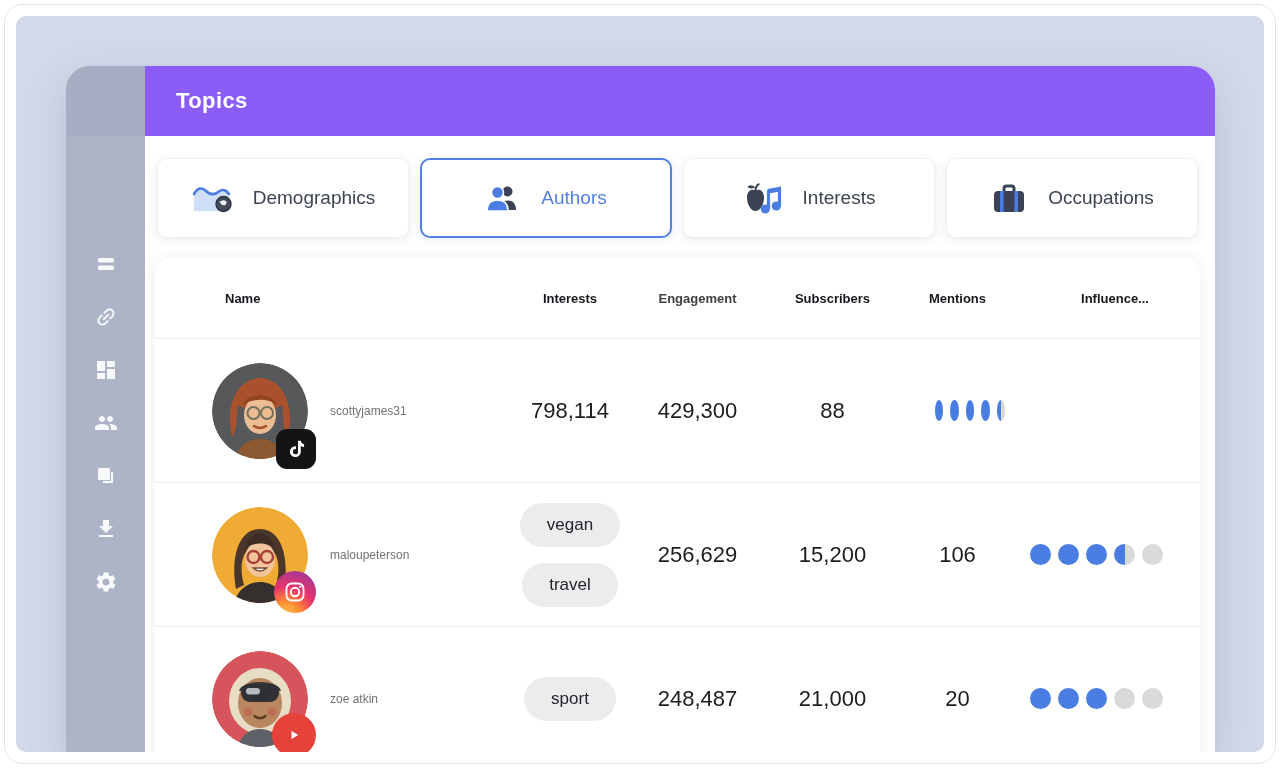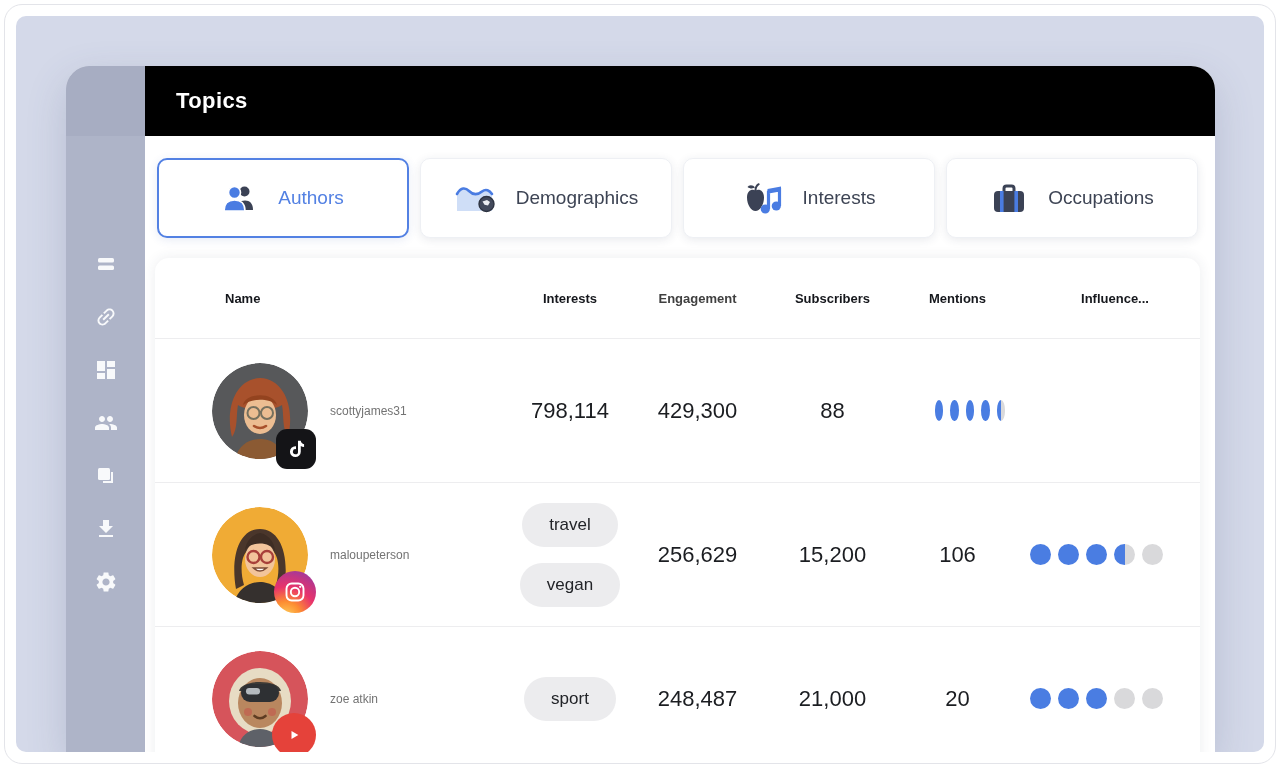--- a/index.html
+++ b/index.html
@@ -12,21 +12,21 @@
   .window { position:absolute; left:50px; top:50px; width:1149px; bottom:0; border-radius:24px 24px 0 0; box-shadow:0 14px 40px rgba(70,80,120,.20); background:#fff; }
 
   
   .sidebar { position:absolute; left:0; top:0; bottom:0; width:79px; background:#aeb4c8; border-radius:24px 0 0 0; }
   .sidebar-cap { position:absolute; left:0; top:0; width:79px; height:70px; background:#a7adc2; border-radius:24px 0 0 0; }
   .side-icons { position:absolute; left:0; top:186px; width:79px; display:flex; flex-direction:column; align-items:center; gap:29px; }
   .side-btn { width:24px; height:24px; color:#fcfdfe; opacity:.95; cursor:pointer; }
   .side-btn svg { width:24px; height:24px; fill:currentColor; display:block; }
 
   
-  .titlebar { position:absolute; left:79px; right:0; top:0; height:70px; background:#000000; border-radius:0 24px 0 0; display:flex; align-items:center; padding-left:31px; }
+  .titlebar { position:absolute; left:79px; right:0; top:0; height:70px; background:#8b5cf6; border-radius:0 24px 0 0; display:flex; align-items:center; padding-left:31px; }
   .titlebar h1 { font-size:22px; font-weight:bold; color:#ffffff; letter-spacing:.4px; }
 
   
   .content { position:absolute; left:79px; right:0; top:70px; bottom:0; background:#fff; }
 
   
   .tabs { position:absolute; left:12px; top:22px; display:flex; gap:11px; }
   .tab { width:252px; height:80px; background:#fff; border:1px solid #eef0f4; border-radius:10px;
          box-shadow:0 2px 10px rgba(40,50,80,.10); display:flex; align-items:center; justify-content:center; gap:20px;
          font-size:19px; font-weight:500; color:#3d4454; cursor:pointer; }
@@ -116,38 +116,38 @@
       </div>
     </aside>
 
     <header class="titlebar">
       <h1>Topics</h1>
     </header>
 
     <main class="content">
 
       <nav class="tabs">
-        <div class="tab active">
-          <svg class="ticon" width="36" height="31" viewBox="0 0 36 31">
-            <circle cx="22.5" cy="8.5" r="5" fill="#3b4255"></circle>
-            <path d="M15 27c0-6.5 3.2-9.5 8-9.5s8 3 8 9.5z" fill="#3b4255"></path>
-            <circle cx="12.5" cy="9.5" r="6" fill="#4a7ce2" stroke="#fff" stroke-width="1.6"></circle>
-            <path d="M2 28c0-7.5 4.4-11 10.5-11S23 20.5 23 28z" fill="#4a7ce2" stroke="#fff" stroke-width="1.6"></path>
-          </svg>
-          <span>Authors</span>
-        </div>
         <div class="tab">
           <svg class="ticon" width="42" height="34" viewBox="0 0 42 34">
             <path d="M3 13C7 6 11.5 6.5 15 10c4.2 4.2 8.6 4.1 13 .5 4-3.2 7.5-1 10 2.5V30H3z" fill="#cfdef7"></path>
             <path d="M3 13C7 6 11.5 6.5 15 10c4.2 4.2 8.6 4.1 13 .5 4-3.2 7.5-1 10 2.5" stroke="#4a7ce2" stroke-width="2.6" fill="none" stroke-linecap="round"></path>
             <circle cx="32.5" cy="23" r="7.5" fill="#434a5c"></circle>
             <path d="M28.5 20.5l4.5-1.5 3 2-2 3.5-3.5-.8z" fill="#eceef2"></path>
             <ellipse cx="32.5" cy="23" rx="7.5" ry="7.5" fill="none" stroke="#2e3442" stroke-width="1.4"></ellipse>
           </svg>
           <span>Demographics</span>
+        </div>
+        <div class="tab active">
+          <svg class="ticon" width="36" height="31" viewBox="0 0 36 31">
+            <circle cx="22.5" cy="8.5" r="5" fill="#3b4255"></circle>
+            <path d="M15 27c0-6.5 3.2-9.5 8-9.5s8 3 8 9.5z" fill="#3b4255"></path>
+            <circle cx="12.5" cy="9.5" r="6" fill="#4a7ce2" stroke="#fff" stroke-width="1.6"></circle>
+            <path d="M2 28c0-7.5 4.4-11 10.5-11S23 20.5 23 28z" fill="#4a7ce2" stroke="#fff" stroke-width="1.6"></path>
+          </svg>
+          <span>Authors</span>
         </div>
         <div class="tab">
           <svg class="ticon" width="40" height="34" viewBox="0 0 40 34">
             <path d="M12.5 9.5C16.5 7.5 21 10 21 16.5 21 24 16.8 30 12.5 30 8.2 30 4 24 4 16.5 4 10 8.5 7.5 12.5 9.5z" fill="#3b4255"></path>
             <path d="M12.5 9.5c0-3 1-5 3.2-6.3" stroke="#3b4255" stroke-width="2" fill="none" stroke-linecap="round"></path>
             <path d="M12.5 6.8C9.5 2.8 5.5 4 4.5 6c3 2.2 6 1.8 8-.2z" fill="#3b4255"></path>
             <path d="M25.5 28V11l11-2v16" stroke="#4a7ce2" stroke-width="3.2" fill="none"></path>
             <path d="M24.5 11.6L38 9.2V5.6L24.5 8z" fill="#4a7ce2"></path>
             <circle cx="22.3" cy="28" r="4.6" fill="#4a7ce2"></circle>
             <circle cx="33.3" cy="25" r="4.6" fill="#4a7ce2"></circle>
@@ -231,22 +231,22 @@
                 <svg width="24" height="24" viewBox="0 0 24 24" fill="none" stroke="#fff" stroke-width="1.9">
                   <rect x="3.5" y="3.5" width="17" height="17" rx="5.2"></rect>
                   <circle cx="12" cy="12" r="4.2"></circle>
                   <circle cx="17.2" cy="6.8" r="1.15" fill="#fff" stroke="none"></circle>
                 </svg>
               </span>
             </span>
             <span class="author-name">maloupeterson</span>
           </div>
           <div class="pill-cell">
+            <span class="pill">vegan</span>
             <span class="pill">travel</span>
-            <span class="pill">vegan</span>
           </div>
           <span class="num">256,629</span>
           <span class="num">15,200</span>
           <span class="num">106</span>
           <span class="dots">
               <span class="dot full"></span>
               <span class="dot full"></span>
               <span class="dot full"></span>
               <span class="dot half"></span>
               <span class="dot empty"></span>

